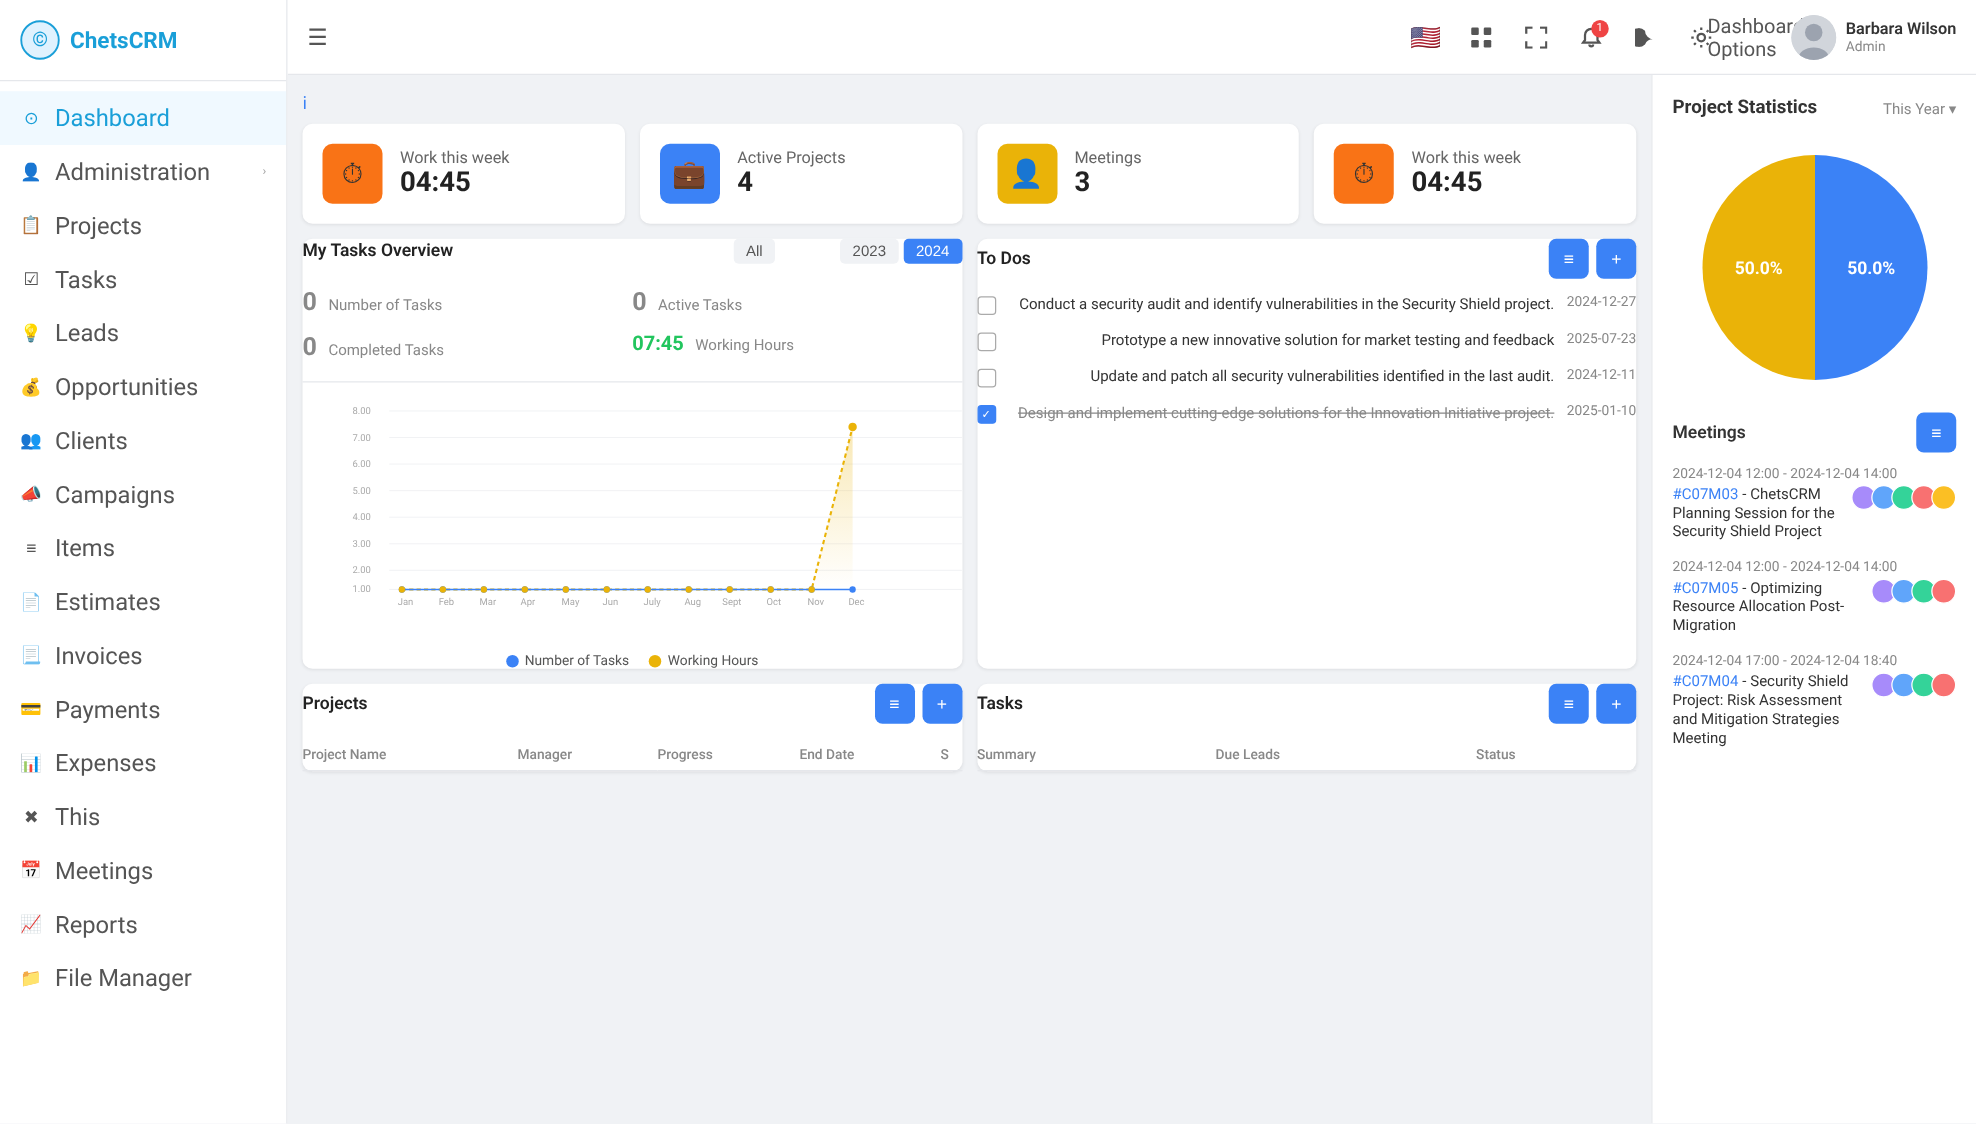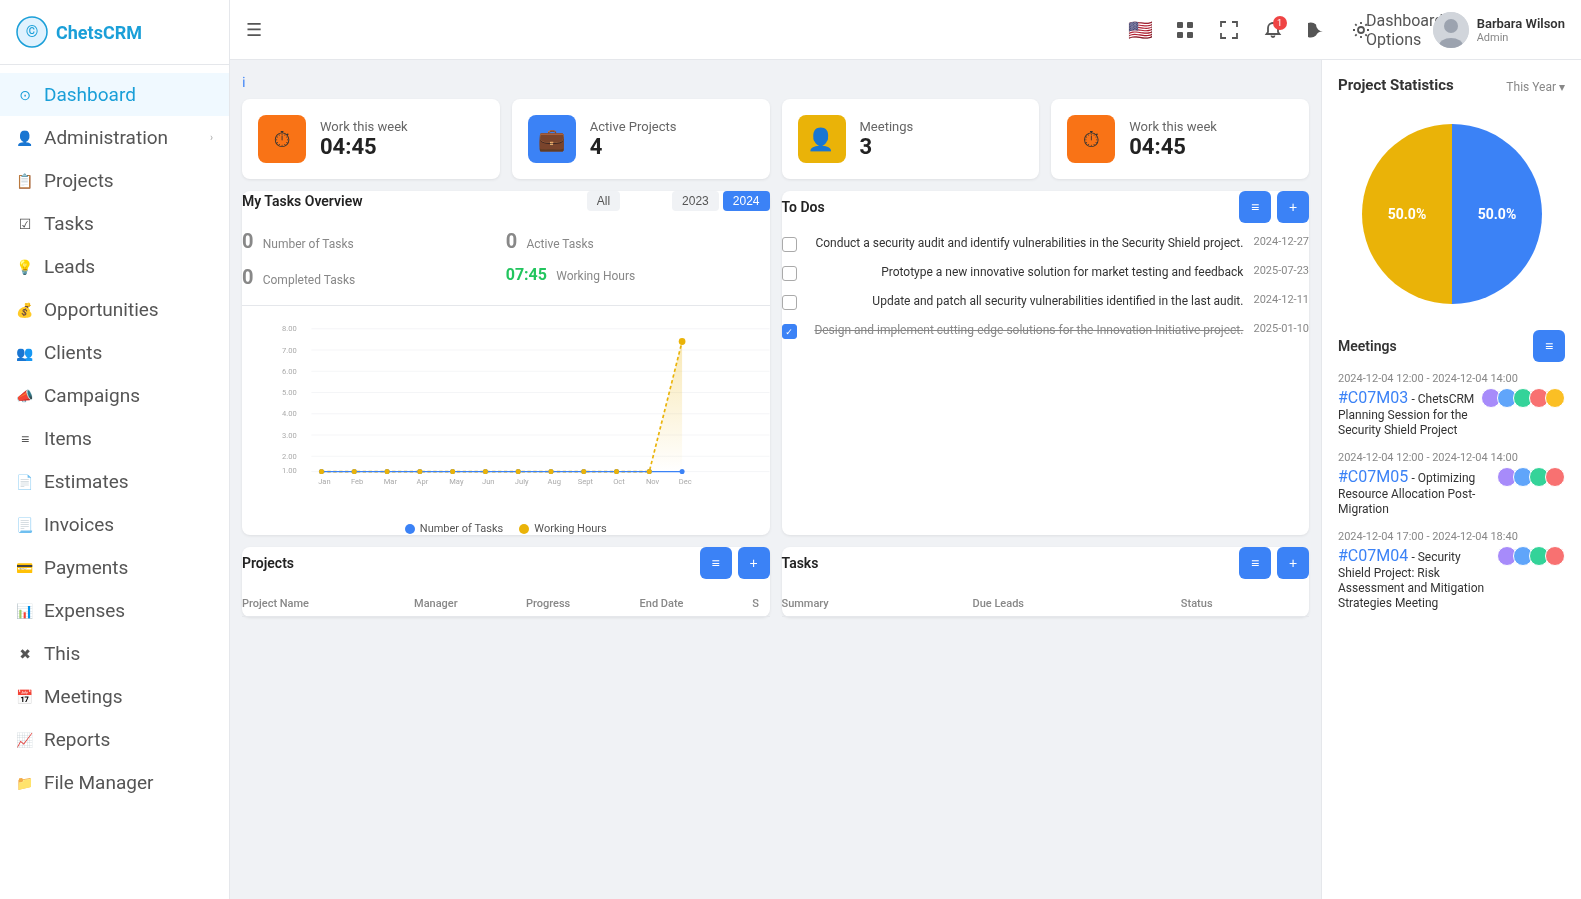--- a/index.html
+++ b/index.html
@@ -91,21 +91,21 @@
     .projects-table th, .tasks-table th { text-align: left; font-size: 11px; color: #888; font-weight: 500; padding: 6px 0; border-bottom: 1px solid #e5e7eb; }
 
     
     .right-panel-title { font-size: 15px; font-weight: 700; margin-bottom: 4px; }
     .year-selector { font-size: 12px; color: #888; cursor: pointer; }
     .pie-chart-container { display: flex; justify-content: center; align-items: center; margin: 16px 0; }
     .meetings-section { margin-top: 12px; }
     .meetings-title { font-size: 14px; font-weight: 600; margin-bottom: 10px; display: flex; align-items: center; justify-content: space-between; }
     .meeting-item { margin-bottom: 14px; }
     .meeting-time { font-size: 11px; color: #888; margin-bottom: 3px; }
-    .meeting-link { color: #3b82f6; font-size: 16px; text-decoration: none; }
+    .meeting-link { color: #3b82f6; font-size: 12px; text-decoration: none; }
     .meeting-desc { font-size: 12px; color: #333; }
     .meeting-row { display: flex; align-items: flex-start; justify-content: space-between; gap: 6px; }
     .meeting-avatars { display: flex; }
     .meeting-avatar { width: 20px; height: 20px; border-radius: 50%; background: #d1d5db; border: 1px solid #fff; margin-left: -4px; display: flex; align-items: center; justify-content: center; font-size: 8px; overflow: hidden; }
     .meeting-avatar:first-child { margin-left: 0; }
     .info-icon { color: #3b82f6; font-size: 14px; cursor: pointer; }
   </style>
 </head>
 <body>
 

